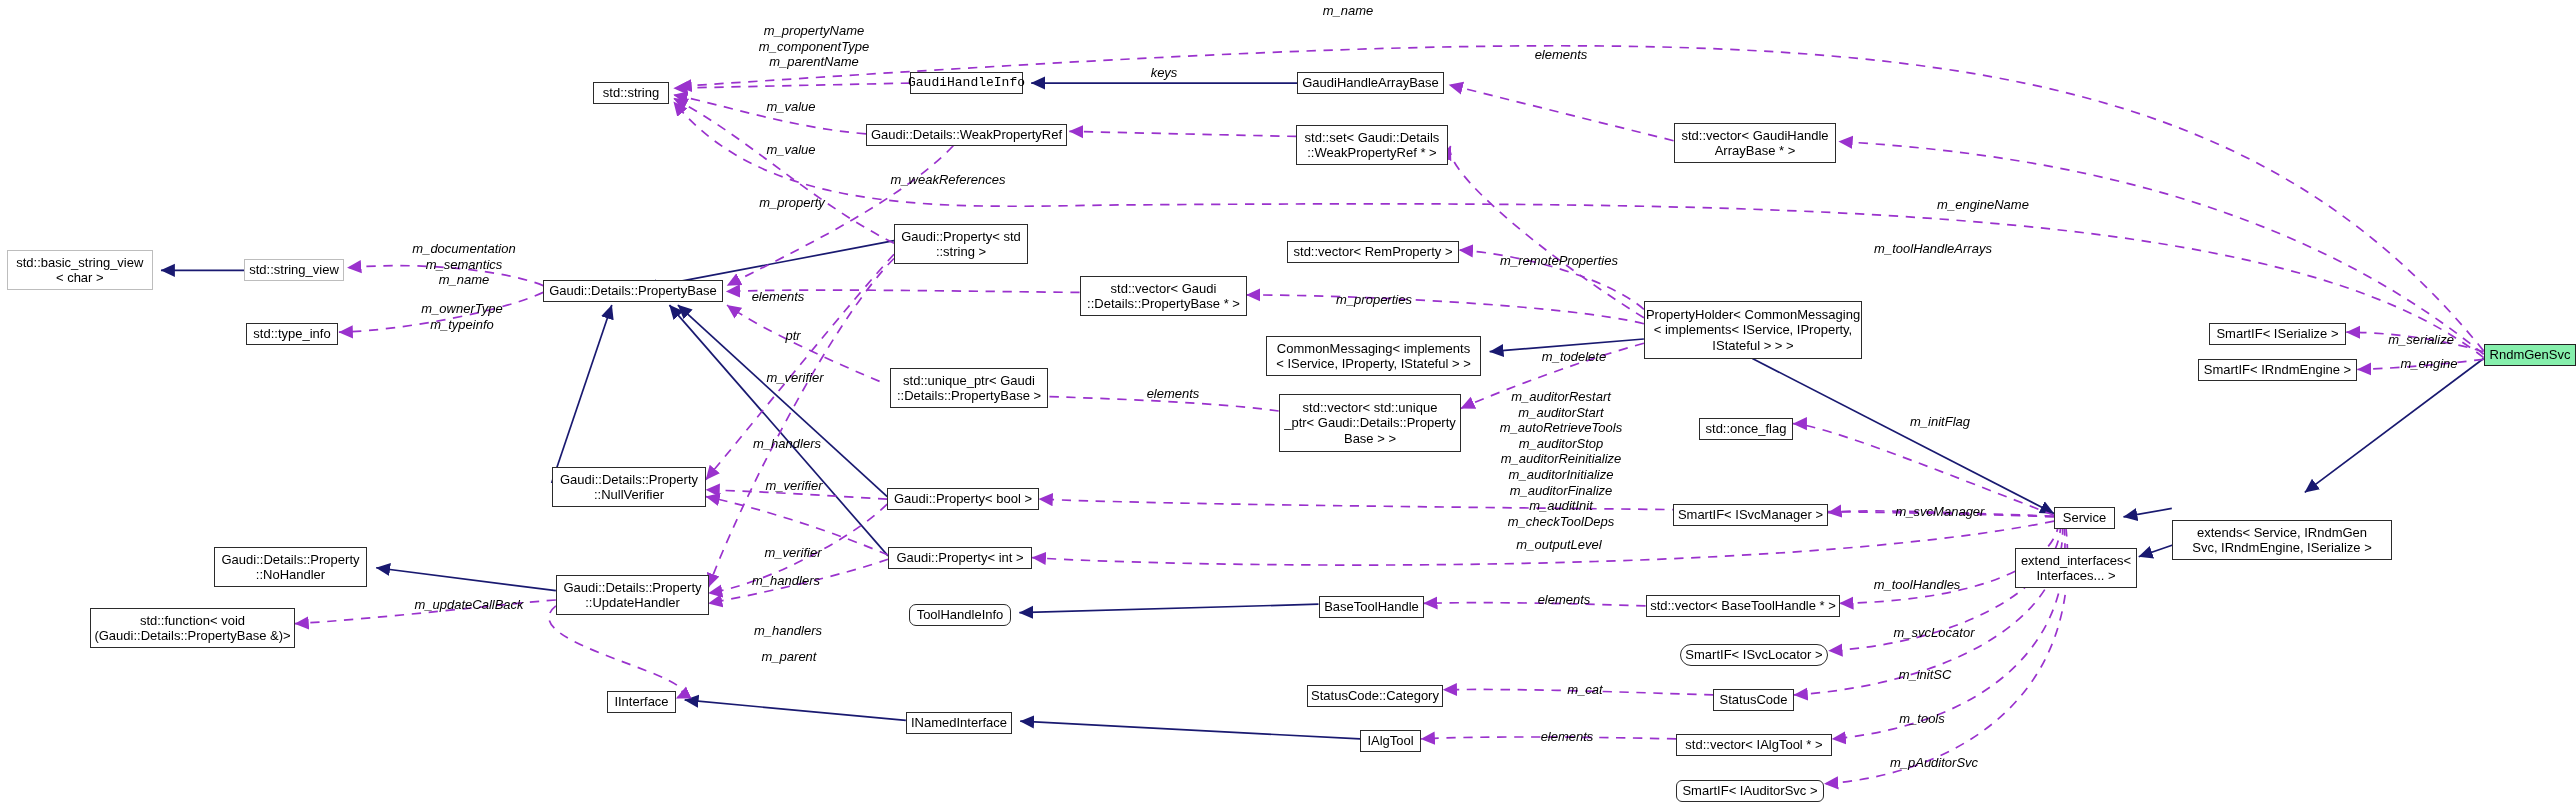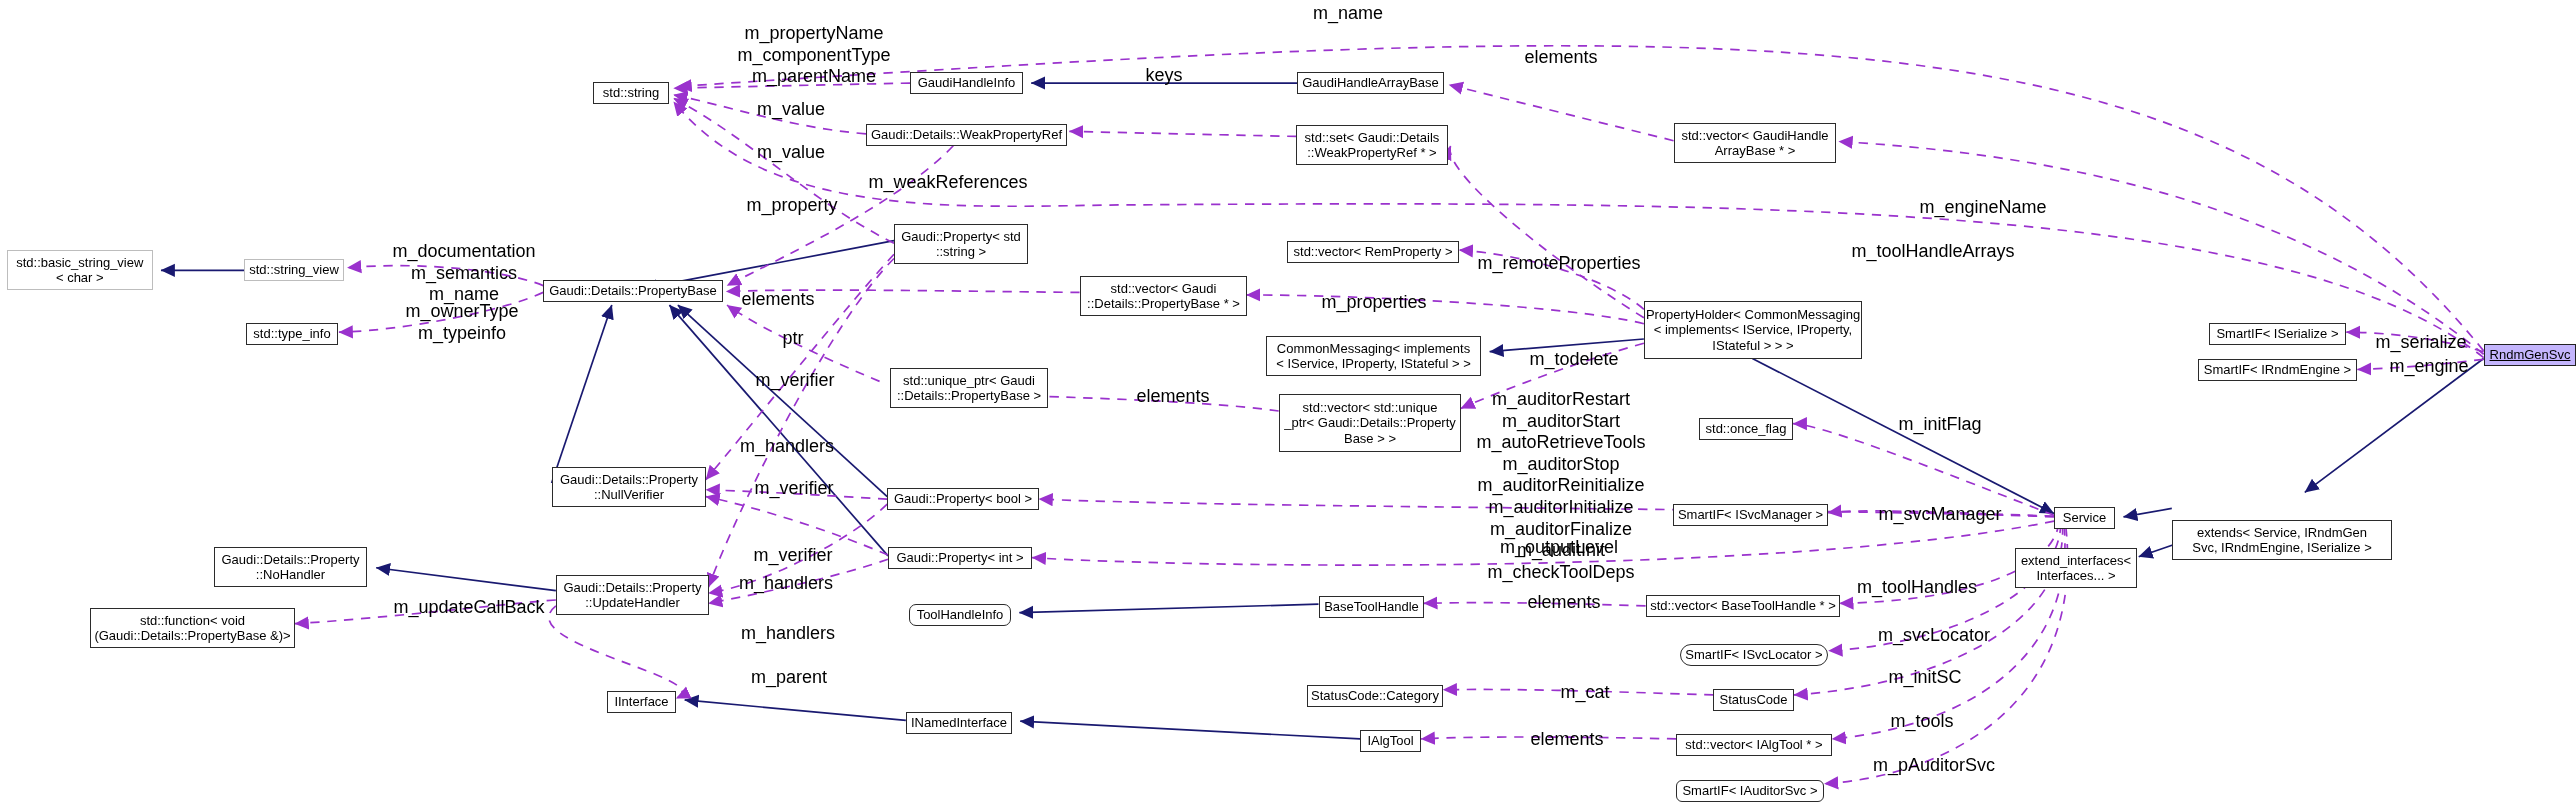--- a/index.html
+++ b/index.html
@@ -15,29 +15,30 @@
     text-align:center;
     background:#ffffff;
     border:0.8px solid #2b2b2b;
     font-size:13px;
     line-height:1.18;
     color:#000;
     white-space:pre;
     padding:0.8px 3.4px;
   }
   .node.light{border-color:#bdbdbd;}
-  .node.hl{background:#c4b5fd;border-color:#222;text-decoration:underline;}
+  .node.hl{background:#86efac;border-color:#222;}
   .elabel{
     position:absolute;
-    font-size:18px;
+    font-size:13px;
     color:#000;
     white-space:pre;
     text-align:center;
     line-height:1.2;
     transform:translateX(-50%);
+    font-style:italic;
   }
 </style>
 </head>
 <body>
 
 <div id="canvas">
 
   <svg class="edges" viewBox="0 0 3040 957">
     <defs>
       <marker id="inh" markerWidth="9" markerHeight="9" refX="8.2" refY="4.5" orient="auto" markerUnits="strokeWidth">
@@ -109,21 +110,21 @@
       <path d="M2438,622 C2460,830 2300,915 2153,925"></path>
     </g>
   </svg>
 
   <div id="nodes-host">
       <div class="node light" style="left: 6.8px; top: 250px; width: 146px; height: 40px;">std::basic_string_view
 &lt; char &gt;</div>
       <div class="node light" style="left: 244px; top: 259px; width: 100px; height: 22px;">std::string_view</div>
       <div class="node" style="left: 246px; top: 323px; width: 92px; height: 22px;">std::type_info</div>
       <div class="node" style="left: 593px; top: 82px; width: 76px; height: 22px;">std::string</div>
-      <div class="node" style="left: 910px; top: 72px; width: 113px; height: 22px;">GaudiHandleInfo</div>
+      <div class="node" style="left: 910px; top: 72px; width: 113px; height: 22px; font-family: Liberation Mono, monospace;">GaudiHandleInfo</div>
       <div class="node" style="left: 1297px; top: 72px; width: 147px; height: 22px;">GaudiHandleArrayBase</div>
       <div class="node" style="left: 866px; top: 124px; width: 201px; height: 22px;">Gaudi::Details::WeakPropertyRef</div>
       <div class="node" style="left: 1296px; top: 125px; width: 152px; height: 40px;">std::set&lt; Gaudi::Details
 ::WeakPropertyRef * &gt;</div>
       <div class="node" style="left: 1674px; top: 123px; width: 162px; height: 40px;">std::vector&lt; GaudiHandle
 ArrayBase * &gt;</div>
       <div class="node" style="left: 543px; top: 280px; width: 180px; height: 22px;">Gaudi::Details::PropertyBase</div>
       <div class="node" style="left: 894px; top: 224px; width: 134px; height: 40px;">Gaudi::Property&lt; std
 ::string &gt;</div>
       <div class="node" style="left: 1080px; top: 276px; width: 167px; height: 40px;">std::vector&lt; Gaudi
@@ -213,21 +214,21 @@
       <div class="elabel" style="left: 794px; top: 478px;">m_verifier</div>
       <div class="elabel" style="left: 1940px; top: 504px;">m_svcManager</div>
       <div class="elabel" style="left: 793px; top: 545px;">m_verifier</div>
       <div class="elabel" style="left: 1559px; top: 537px;">m_outputLevel</div>
       <div class="elabel" style="left: 786px; top: 573px;">m_handlers</div>
       <div class="elabel" style="left: 1917px; top: 577px;">m_toolHandles</div>
       <div class="elabel" style="left: 1564px; top: 592px;">elements</div>
       <div class="elabel" style="left: 469px; top: 597px;">m_updateCallBack</div>
       <div class="elabel" style="left: 1934px; top: 625px;">m_svcLocator</div>
       <div class="elabel" style="left: 788px; top: 623px;">m_handlers</div>
-      <div class="elabel" style="left: 789px; top: 667px;">m_parent</div>
+      <div class="elabel" style="left: 789px; top: 649px;">m_parent</div>
       <div class="elabel" style="left: 1585px; top: 682px;">m_cat</div>
       <div class="elabel" style="left: 1925px; top: 667px;">m_initSC</div>
       <div class="elabel" style="left: 1922px; top: 711px;">m_tools</div>
       <div class="elabel" style="left: 1567px; top: 729px;">elements</div>
       <div class="elabel" style="left: 1934px; top: 755px;">m_pAuditorSvc</div>
     </div>
 </div>
 
 
 </body></html>

